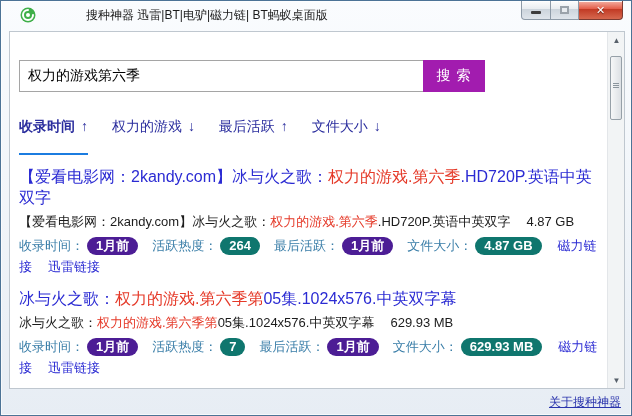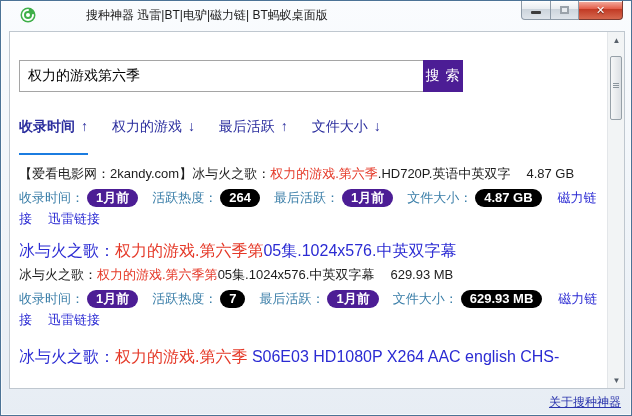--- a/index.html
+++ b/index.html
@@ -39,21 +39,21 @@
     background: #fff; border: 1px solid #bfc7cf; overflow: hidden;
   }
 
   
   .search-row { display: flex; margin: 28px 0 0 9px; }
   .search-input {
     width: 404px; height: 32px; border: 1px solid #a5a5a5; font-size: 14px;
     padding: 0 8px; color: #000; outline: none; font-family: inherit; border-right: none;
   }
   .search-button {
-    width: 40px; height: 32px; border: none; background: #4c1d95; color: #fff;
+    width: 62px; height: 32px; border: none; background: #a21caf; color: #fff;
     font-size: 14px; font-family: inherit; cursor: pointer; letter-spacing: 1px;
   }
 
   
   .sort-row { margin: 26px 0 0 9px; font-size: 14px; color: #2b2e9e; white-space: nowrap; }
   .sort-tab { display: inline-block; margin-right: 20px; padding-bottom: 17px; cursor: pointer; }
   .sort-tab .arrow { margin-left: 6px; font-weight: bold; }
   .sort-tab.active { font-weight: bold; border-bottom: 2px solid #1b7ce0; }
 
   
@@ -65,21 +65,21 @@
   .r-sub { font-size: 13px; line-height: 1.3; color: #1c1c1c; margin-top: 6px; }
   .r-size { margin-left: 16px; }
   .r-meta { font-size: 13px; line-height: 1.62; margin-top: 4px; }
   .m-label { color: #3a7ea8; }
   .m-label + .m-label, .g { margin-left: 14px; }
   .badge {
     display: inline-block; padding: 1px 9px; margin-left: 3px; border-radius: 10px;
     color: #fff; font-weight: bold; font-size: 13px; line-height: 16px;
   }
   .badge.teal { background: #4c1d95; }
-  .badge.orange { background: #000000; }
+  .badge.orange { background: #0f766e; }
   .m-link { color: #2b2bd3; margin-left: 16px; cursor: pointer; }
 
   
   .scrollbar {
     position: absolute; top: 0; right: 0; bottom: 0; width: 17px;
     background: #f2f4f5; border-left: 1px solid #e3e6e9;
   }
   .scroll-btn {
     position: absolute; left: 0; width: 17px; height: 16px; font-size: 8px;
     color: #57606a; display: flex; align-items: center; justify-content: center; cursor: pointer;
@@ -135,20 +135,21 @@
   <div class="sort-row">
     <span class="sort-tab active"><span>收录时间</span><span class="arrow">↑</span></span>
     <span class="sort-tab"><span>权力的游戏</span><span class="arrow">↓</span></span>
     <span class="sort-tab"><span>最后活跃</span><span class="arrow">↑</span></span>
     <span class="sort-tab"><span>文件大小</span><span class="arrow">↓</span></span>
   </div>
 
   <div class="results">
 
     <div class="result">
+      <div class="r-title"><span>【爱看电影网：2kandy.com】冰与火之歌：</span><span class="hl">权力的游戏.第六季</span><span>.HD720P.英语中英双字</span></div>
       <div class="r-sub"><span>【爱看电影网：2kandy.com】冰与火之歌：</span><span class="hl">权力的游戏.第六季</span><span>.HD720P.英语中英双字</span><span class="r-size">4.87 GB</span></div>
       <div class="r-meta"><span class="m-label">收录时间：</span><span class="badge teal">1月前</span><span class="m-label g">活跃热度：</span><span class="badge orange">264</span><span class="m-label g">最后活跃：</span><span class="badge teal">1月前</span><span class="m-label g">文件大小：</span><span class="badge orange">4.87 GB</span><a class="m-link">磁力链接</a><a class="m-link">迅雷链接</a></div>
     </div>
 
     <div class="result">
       <div class="r-title"><span>冰与火之歌：</span><span class="hl">权力的游戏.第六季第</span><span>05集.1024x576.中英双字幕</span></div>
       <div class="r-sub"><span>冰与火之歌：</span><span class="hl">权力的游戏.第六季第</span><span>05集.1024x576.中英双字幕</span><span class="r-size">629.93 MB</span></div>
       <div class="r-meta"><span class="m-label">收录时间：</span><span class="badge teal">1月前</span><span class="m-label g">活跃热度：</span><span class="badge orange">7</span><span class="m-label g">最后活跃：</span><span class="badge teal">1月前</span><span class="m-label g">文件大小：</span><span class="badge orange">629.93 MB</span><a class="m-link">磁力链接</a><a class="m-link">迅雷链接</a></div>
     </div>
 

